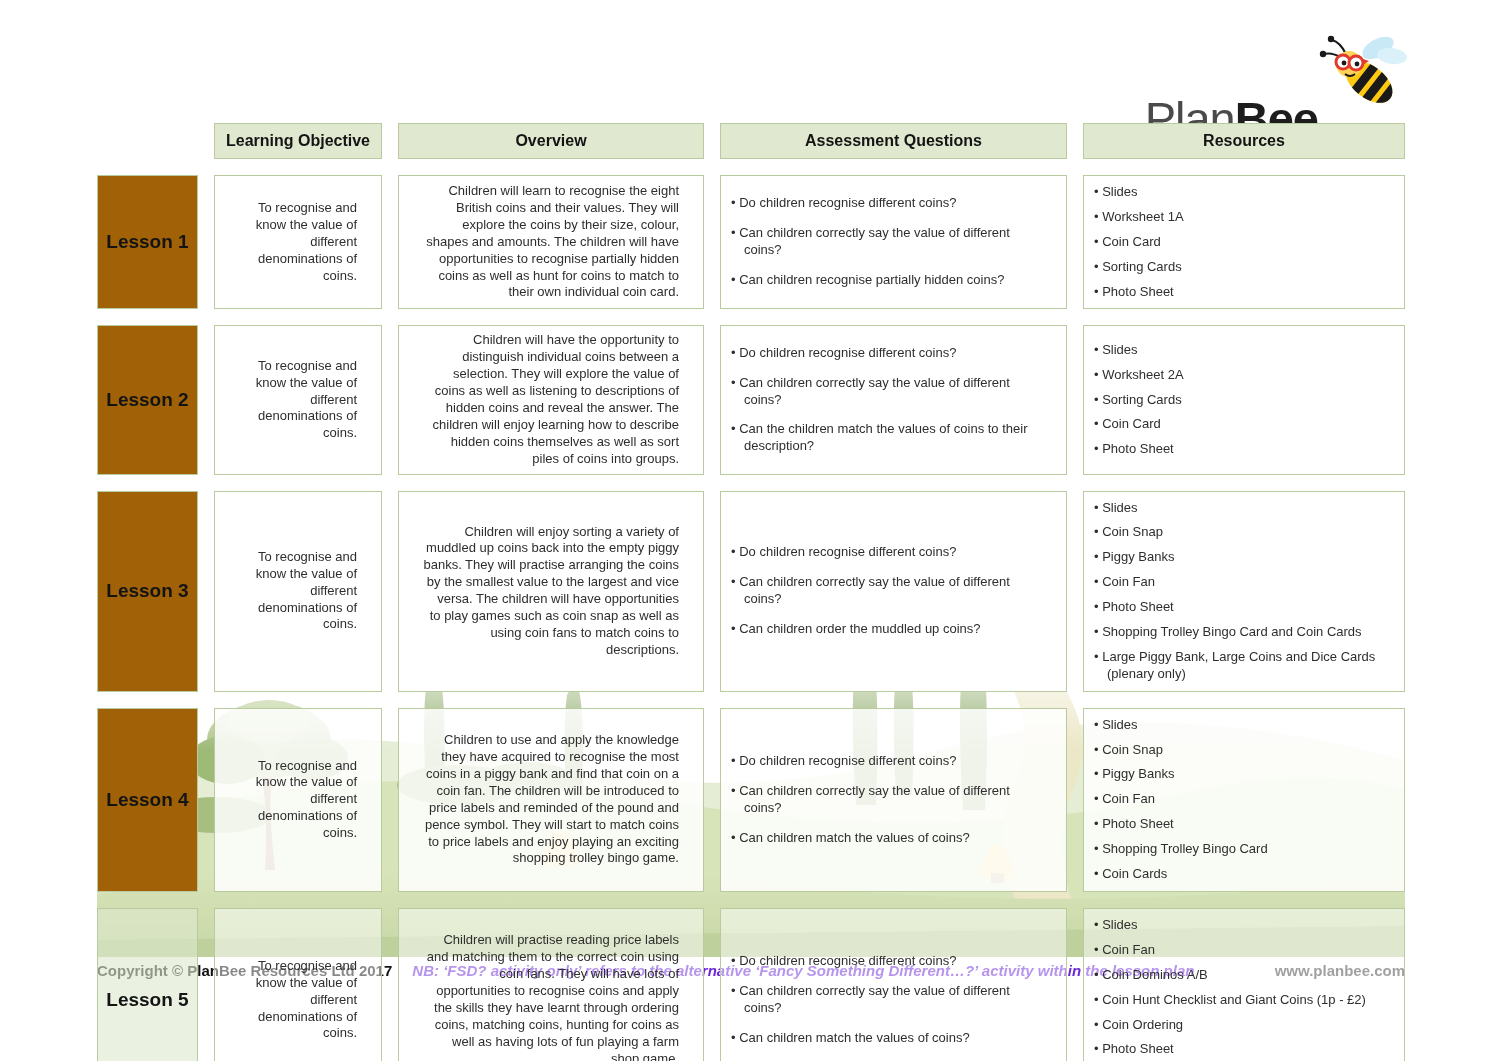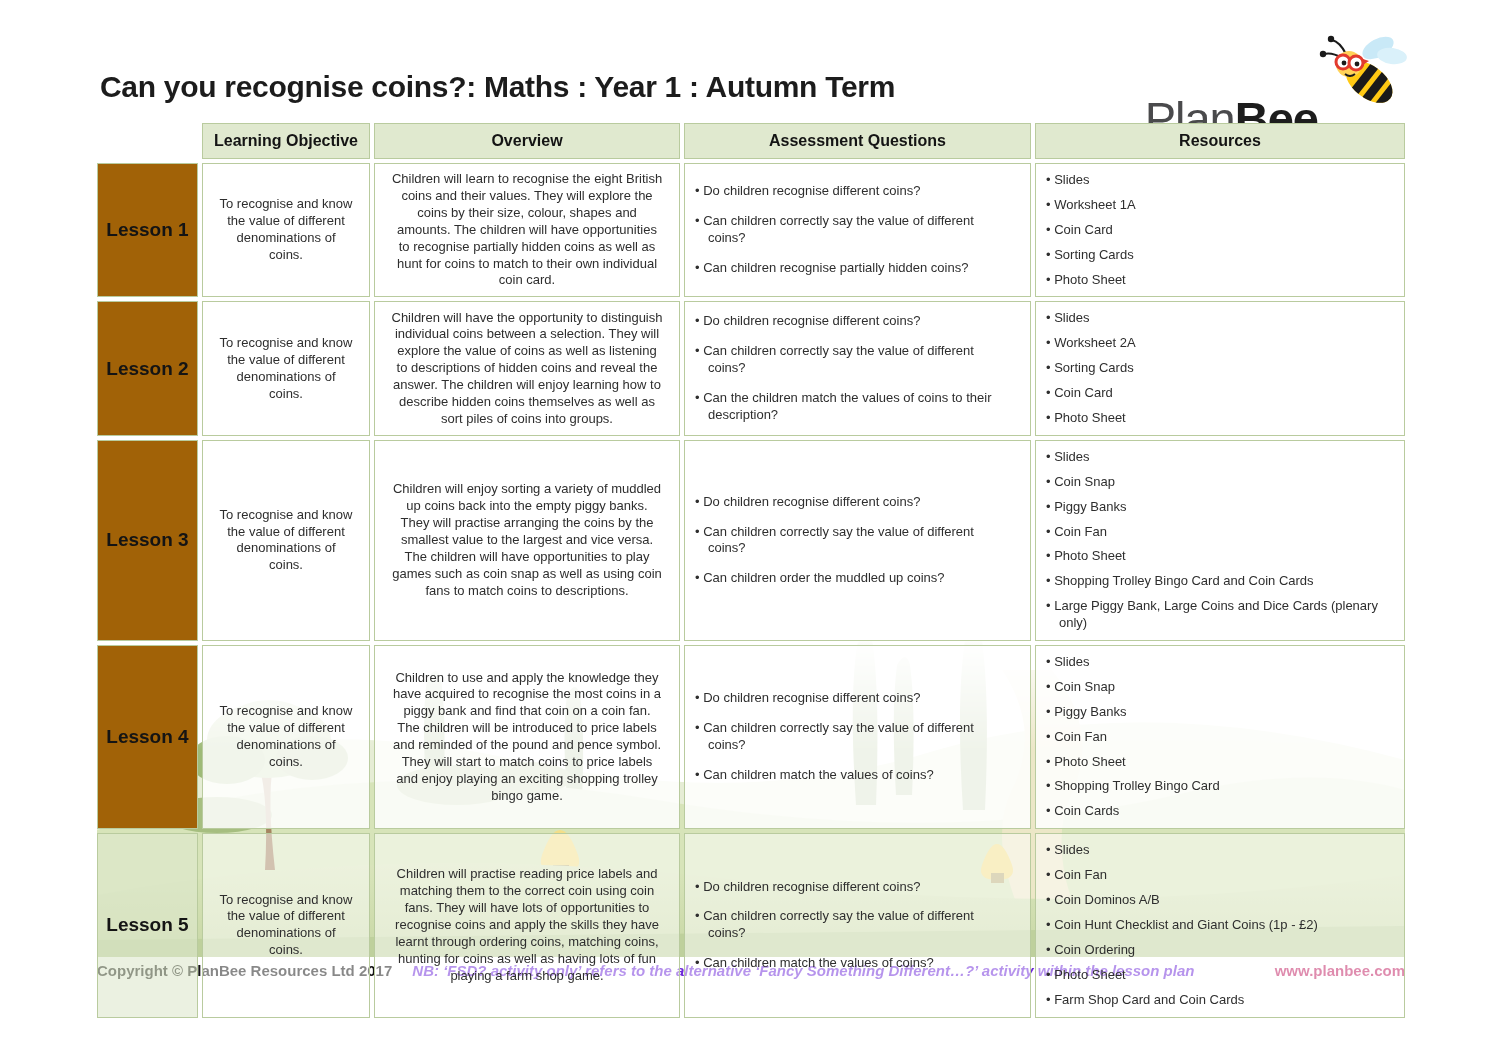--- a/index.html
+++ b/index.html
@@ -12,45 +12,45 @@
   .logo { position:absolute; right:92px; top:30px; display:flex; align-items:flex-end; }
   .logo-text { font-size:47px; color:#4a4a4c; letter-spacing:-1px; line-height:1;margin-top:24px; }
   .logo-text .bee-part { font-weight:bold; color:#1d1d1d; }
   .logo-bee { margin-left:-6px; margin-bottom:28px; }
 
   
   .landscape { position:absolute; left:97px; top:640px; width:1308px; height:317px; z-index:0; overflow:hidden; }
 
   
   .plan-table { position:absolute; left:97px; top:123px; width:1308px; height:834px; z-index:1;
-    display:grid; grid-template-columns:101px 168px 306px 347px 1fr; grid-template-rows:36px repeat(5,1fr); gap:4px; }
+    display:grid; grid-template-columns:101px 168px 306px 347px 1fr; grid-template-rows:36px repeat(5,1fr); gap:16px; }
   .cell { border:1.5px solid #b9cb9e; }
   .corner { border:none; background:transparent; }
   .head { background:#e0e9cf; display:flex; align-items:center; justify-content:center;
     font-weight:bold; font-size:16px; color:#141414; }
   .lesson { background:#a16207; display:flex; align-items:center; justify-content:center;
     font-weight:bold; font-size:19px; color:#141414; }
   .body-cell { background:#ffffff; font-size:13px; line-height:1.3; color:#2e2e2e; display:flex; flex-direction:column; justify-content:center; }
-  .center-text { text-align:center; padding:6px 16px; }
+  .center-text { text-align:right; padding:6px 24px; }
   .list-cell { padding:8px 16px 8px 10px; }
   ul.blist { list-style:none; }
   ul.blist li { padding-left:13px; text-indent:-13px; }
   ul.blist li::before { content:"• "; }
   ul.q li + li { margin-top:13px; }
   ul.res li + li { margin-top:8px; }
   
   .r4.body-cell { background:rgba(255,255,255,0.85); }
   .r5.body-cell { background:rgba(255,255,255,0.5); }
   .r5.lesson { background:rgba(222,233,207,0.62); }
 
   
   .footer { position:absolute; left:97px; right:95px; top:962px; display:flex; align-items:center; }
   .copyright { font-weight:bold; font-size:15px; color:#111; white-space:nowrap; }
   .nb-note { flex:1; text-align:left; font-weight:bold; font-style:italic; font-size:15px; color:#6d28d9; padding:0 20px; }
-  .website { font-weight:bold; font-size:15px; color:#be185d; white-space:nowrap; }
+  .website { font-weight:bold; font-size:15px; color:#404040; white-space:nowrap; }
 </style>
 </head>
 <body>
 
 <div class="page">
 
   <div class="landscape">
     <svg width="1308" height="317" viewBox="0 0 1308 317" preserveAspectRatio="none">
       <defs>
         <linearGradient id="fade" x1="0" y1="0" x2="0" y2="1">
@@ -100,21 +100,20 @@
         </g>
 
         <path d="M0,255 Q300,200 640,240 Q980,280 1308,235 L1308,317 L0,317 Z" fill="url(#grass)"></path>
         <path d="M0,300 L1308,286 L1308,317 L0,317 Z" fill="#b8cc92"></path>
       </g>
 
       <rect x="0" y="0" width="1308" height="110" fill="url(#fade)"></rect>
     </svg>
   </div>
 
-  <h1 class="doc-title">Can you recognise coins?: Maths : Year 1 : Autumn Term</h1>
   <div class="logo">
     <div class="logo-text"><span>Plan</span><span class="bee-part">Bee</span></div>
     <svg class="logo-bee" width="96" height="84" viewBox="0 0 96 84">
       <defs>
           <clipPath id="beebody">
             <ellipse cx="0" cy="0" rx="27" ry="16"></ellipse>
           </clipPath>
         </defs>
 
       <ellipse cx="66" cy="18" rx="17" ry="9" transform="rotate(-28 66 18)" fill="#c9e9f7"></ellipse>

